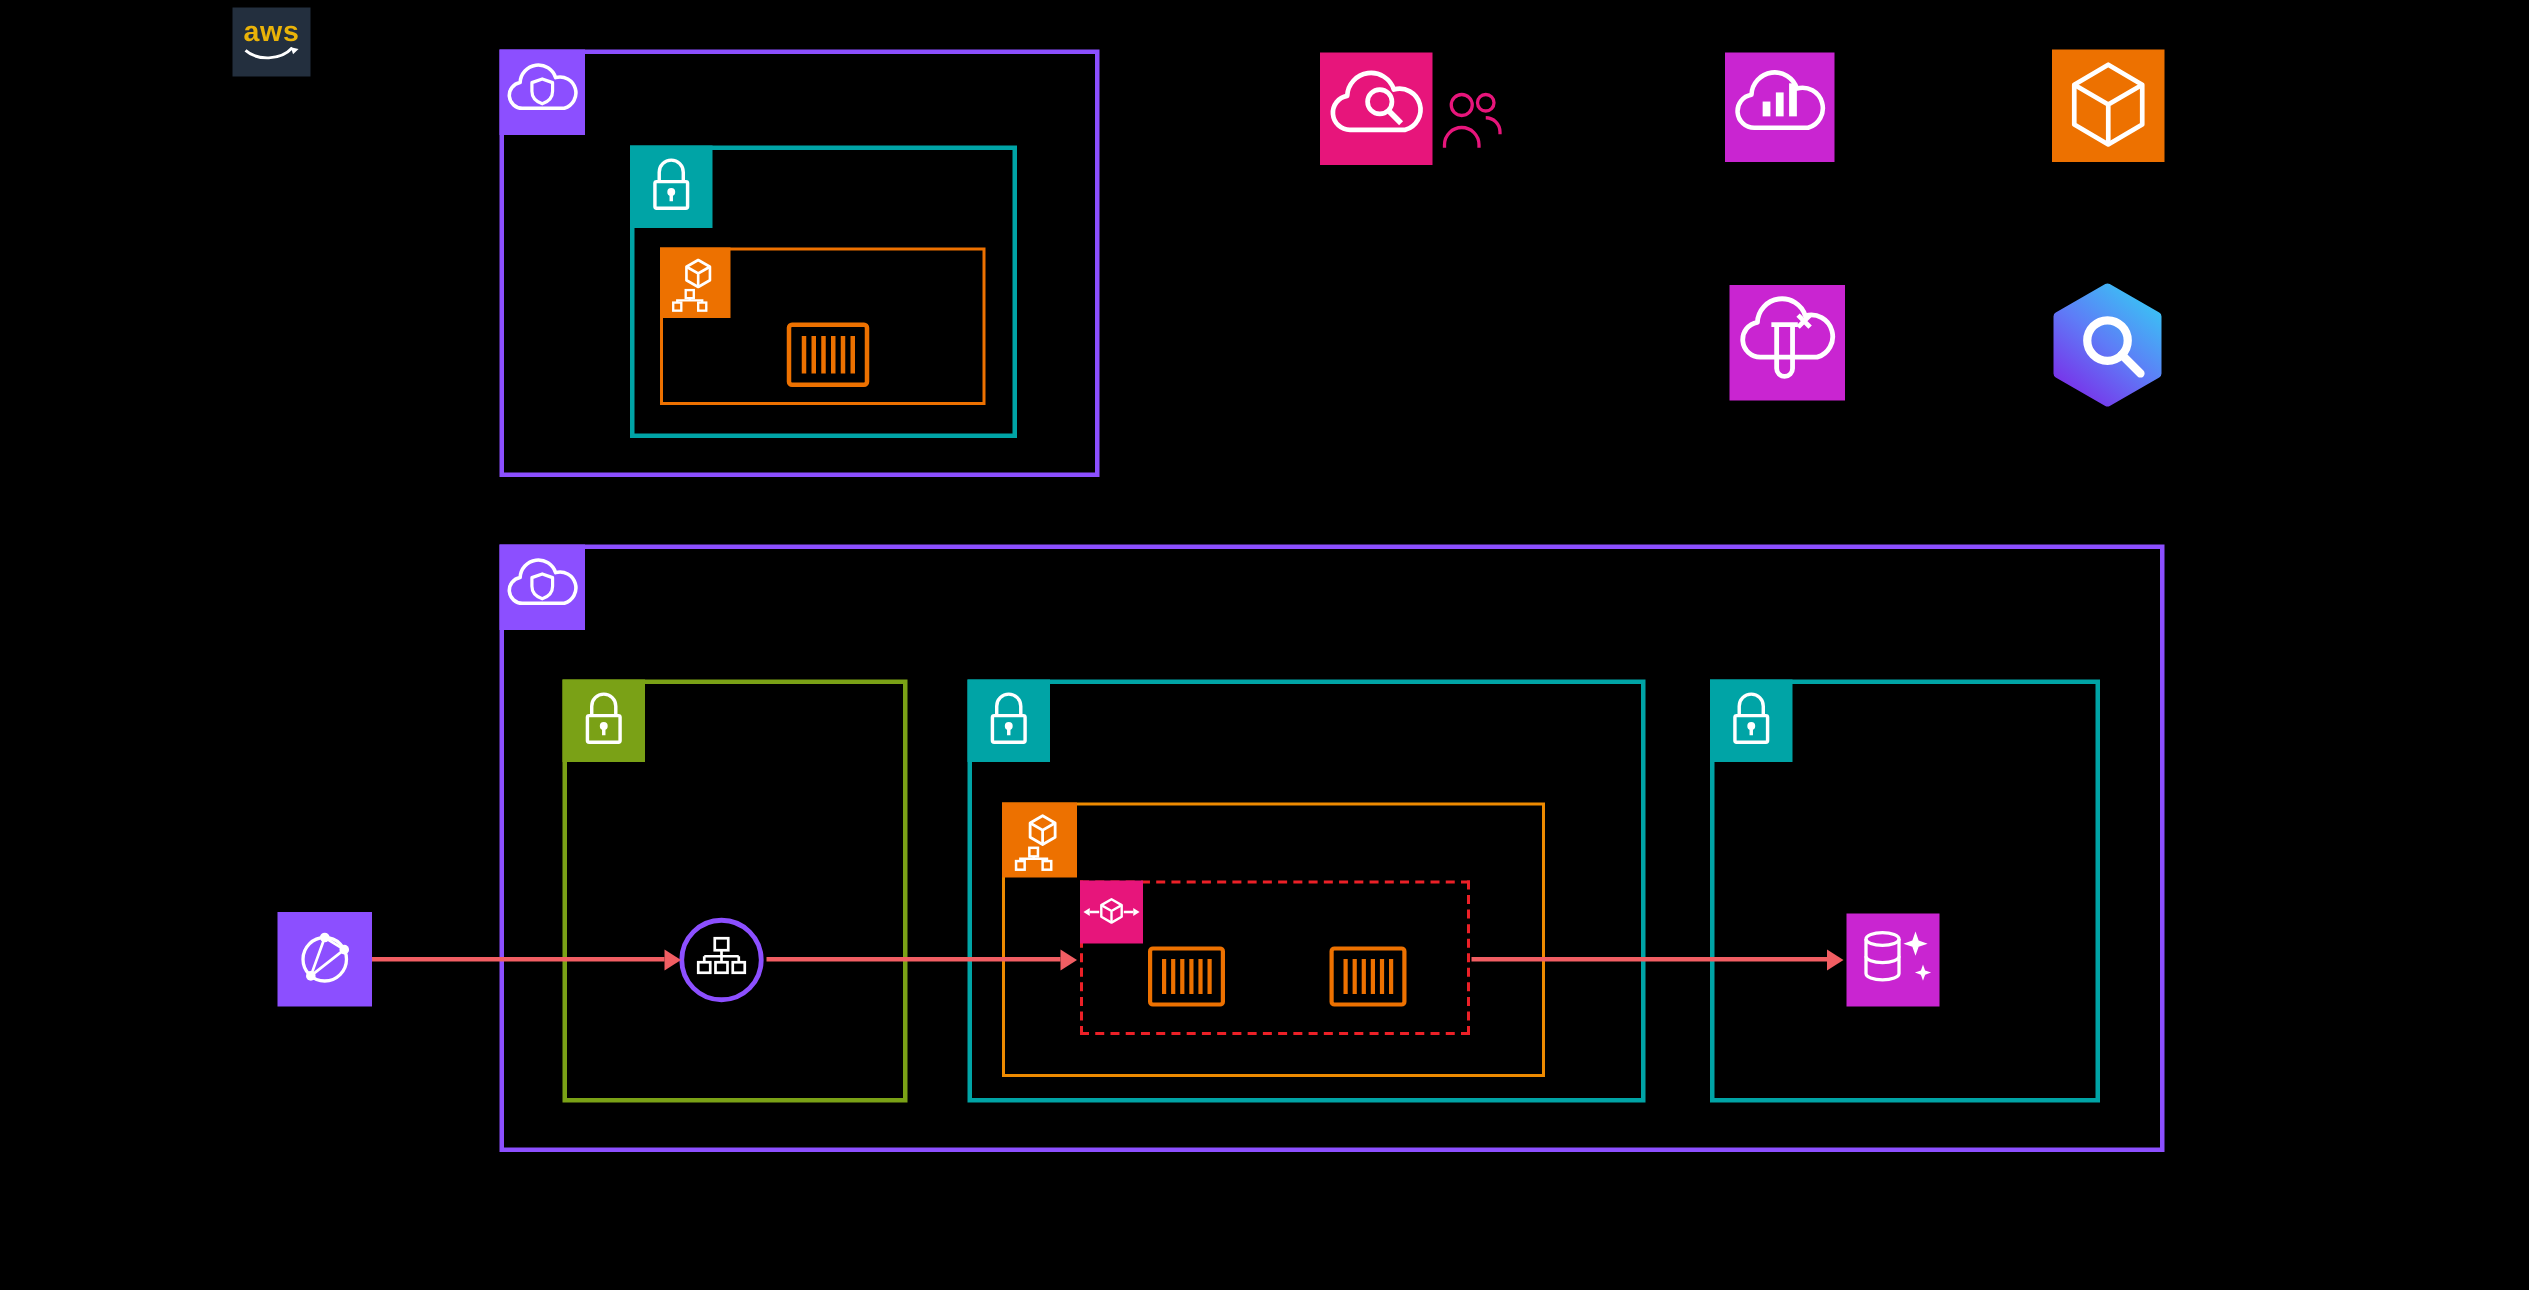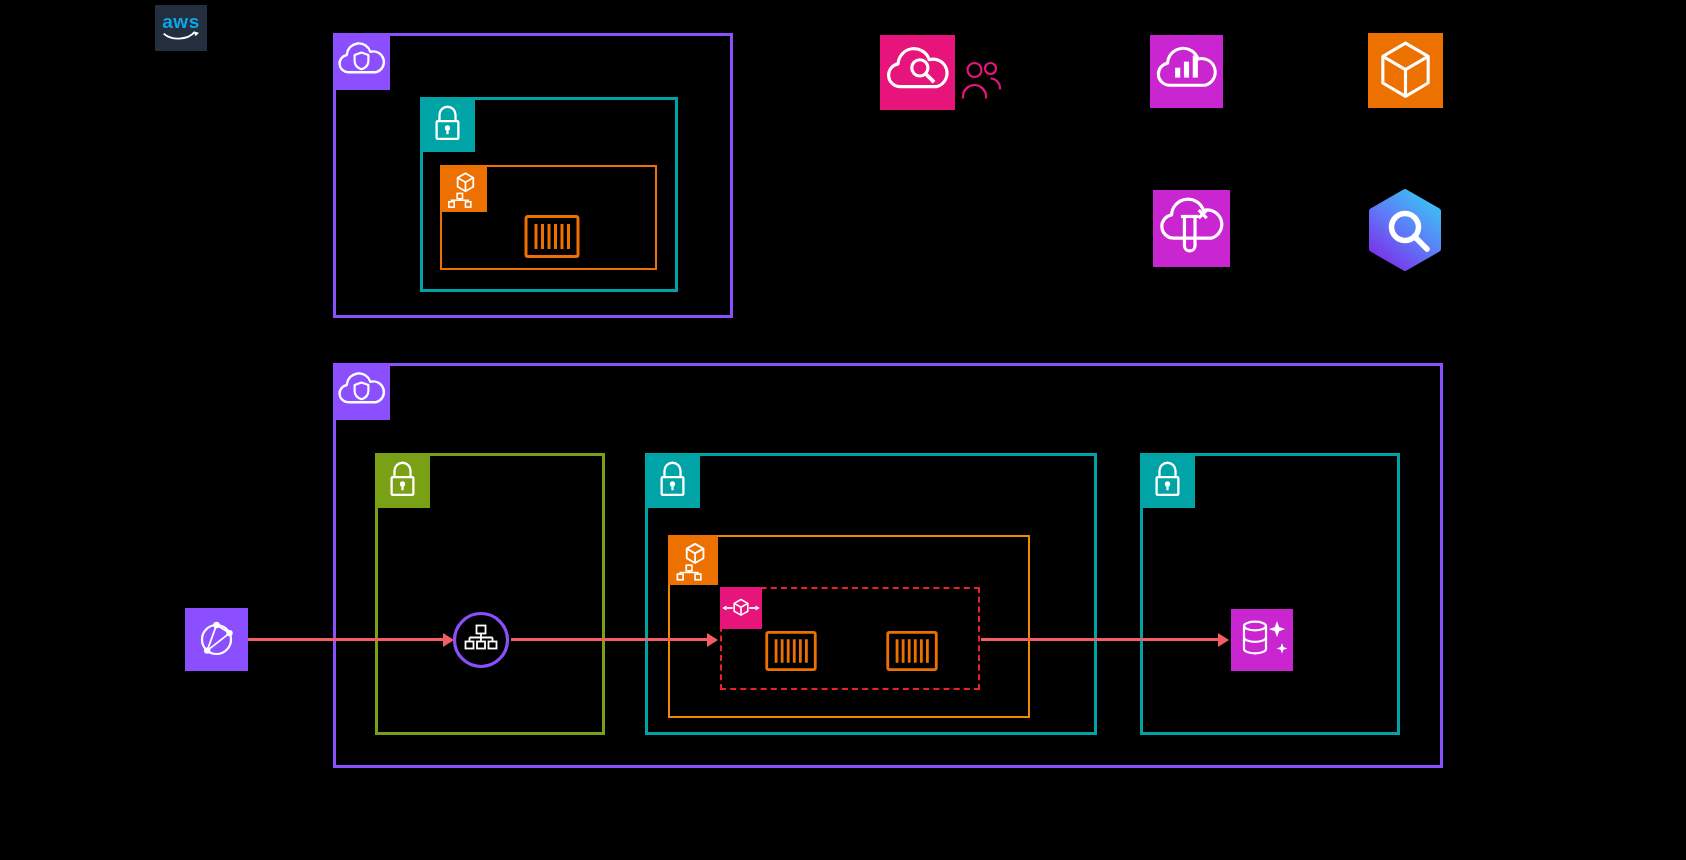--- a/index.html
+++ b/index.html
@@ -7,21 +7,21 @@
           overflow:hidden;font-family:"Liberation Sans",sans-serif;}
   .box{position:absolute;box-sizing:border-box;}
   .icon{position:absolute;}
   .icon svg{width:100%;height:100%;display:block;}
   .sq{display:flex;align-items:center;justify-content:center;}
   .aline{position:absolute;height:3px;background:var(--arrow);}
   .ahead{position:absolute;width:0;height:0;border-top:7px solid transparent;
          border-bottom:7px solid transparent;border-left:11px solid var(--arrow);}
   #logo{position:absolute;left:155px;top:5px;width:52px;height:46px;background:var(--logo-bg);
         display:flex;flex-direction:column;align-items:center;justify-content:center;}
-  #logo .t{color:#0ea5e9;font-weight:bold;font-size:19px;line-height:19px;letter-spacing:0.5px;}
+  #logo .t{color:#eab308;font-weight:bold;font-size:19px;line-height:19px;letter-spacing:0.5px;}
   .q0{stop-color:var(--q-start);} .q1{stop-color:var(--q-mid);} .q2{stop-color:var(--q-end);}
 </style>
 </head>
 <body>
 
 <div id="canvas">
 
   <div id="logo">
     <span class="t">aws</span>
     <svg width="40" height="13" viewBox="0 0 44 15">

